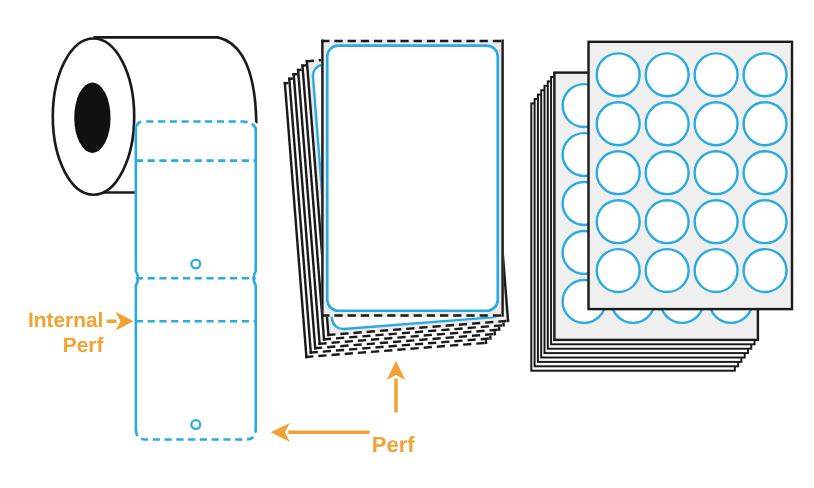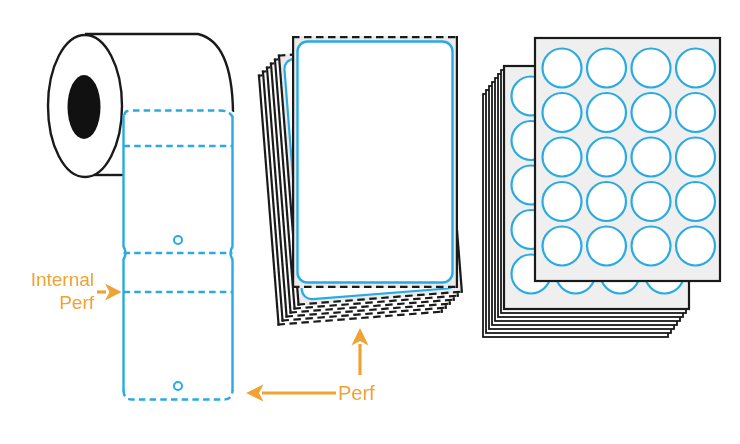--- a/index.html
+++ b/index.html
@@ -2,22 +2,23 @@
 <html style="--blue: #29ABE2; --orange: #F0A232; --outline: #1A1A1A; --sheet-gray: #EFEFEF; --margin-gray: #EBEBEB;"><head>
 <meta charset="utf-8">
 <style>
   html,body{margin:0;padding:0;background:#fff;}
   .canvas{
     position:relative;width:740px;height:444px;background:#ffffff;overflow:hidden;
     font-family:"Liberation Sans",sans-serif;
   }
   svg{position:absolute;left:0;top:0;}
   .annot{
-    position:absolute;color:var(--orange,#F0A232);font-weight:normal;
+    position:absolute;color:var(--orange,#F0A232);font-weight:bold;
     white-space:pre-line;
+    margin-top:12px;
   }
   .annot.internal{left:6px;top:268px;width:88px;text-align:right;font-size:19px;line-height:23px;}
   .annot.perf{left:338px;top:382px;font-size:20px;line-height:22px;}
   .b-stroke{stroke:var(--blue,#29ABE2);fill:none;}
   .k-stroke{stroke:var(--outline,#1A1A1A);fill:none;}
   .o-stroke{stroke:var(--orange,#F0A232);fill:none;}
   .o-fill{fill:var(--orange,#F0A232);stroke:none;}
   .white-fill{fill:#ffffff;}
   .margin-fill{fill:var(--margin-gray,#EBEBEB);}
 </style>

